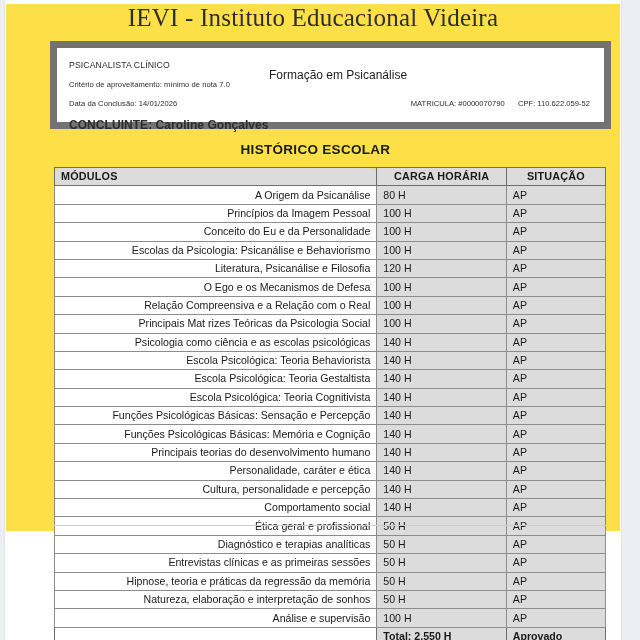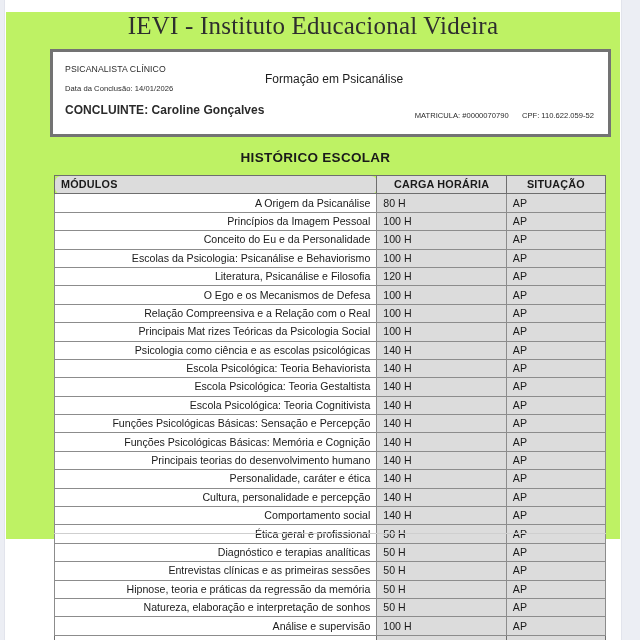--- a/index.html
+++ b/index.html
@@ -28,43 +28,43 @@
     position: absolute;
     right: 0; top: 0;
     width: 19px; height: 640px;
     background: #eceef4;
     border-left: 1px solid #e2e4ec;
   }
 
   .page {
     position: absolute;
     left: 6px;
-    top: 12px;
+    top: 4px;
     width: 614px;
     height: 527px;
-    background: #bef264;
+    background: #fde047;
     padding: 0;
   }
 
   
   .inst-title {
     font-family: "Liberation Serif", serif;
     font-size: 25px;
     color: #2e2e2e;
     text-align: center;
     letter-spacing: 0.2px;
     line-height: 1;
     padding-top: 1px;
     white-space: nowrap;
   }
 
   
   .info-box {
     margin: 11px 9px 0 44px;
-    border: 3px solid #737373;
+    border: 7px solid #737373;
     height: 88px;
     position: relative;
     background: #fff;
   }
 
   .info-left {
     position: absolute;
     left: 12px;
     top: 12px;
     width: 300px;
@@ -189,20 +189,21 @@
 <div class="gutter-left"></div>
 <div class="gutter-right"></div>
 
 <div class="page">
 
   <div class="inst-title">IEVI - Instituto Educacional Videira</div>
 
   <div class="info-box">
     <div class="info-left">
       <div class="line-cap">PSICANALISTA CLÍNICO</div>
+      <div class="line-sm">Critério de aproveitamento: mínimo de nota 7.0</div>
       <div class="line-sm">Data da Conclusão: 14/01/2026</div>
       <div class="line-cap2">CONCLUINTE: Caroline Gonçalves</div>
     </div>
 
     <div class="course-title">Formação em Psicanálise</div>
 
     <div class="info-meta">
       <span>MATRICULA:  #0000070790</span>
       <span class="meta-gap"></span>
       <span>CPF: 110.622.059-52</span>

